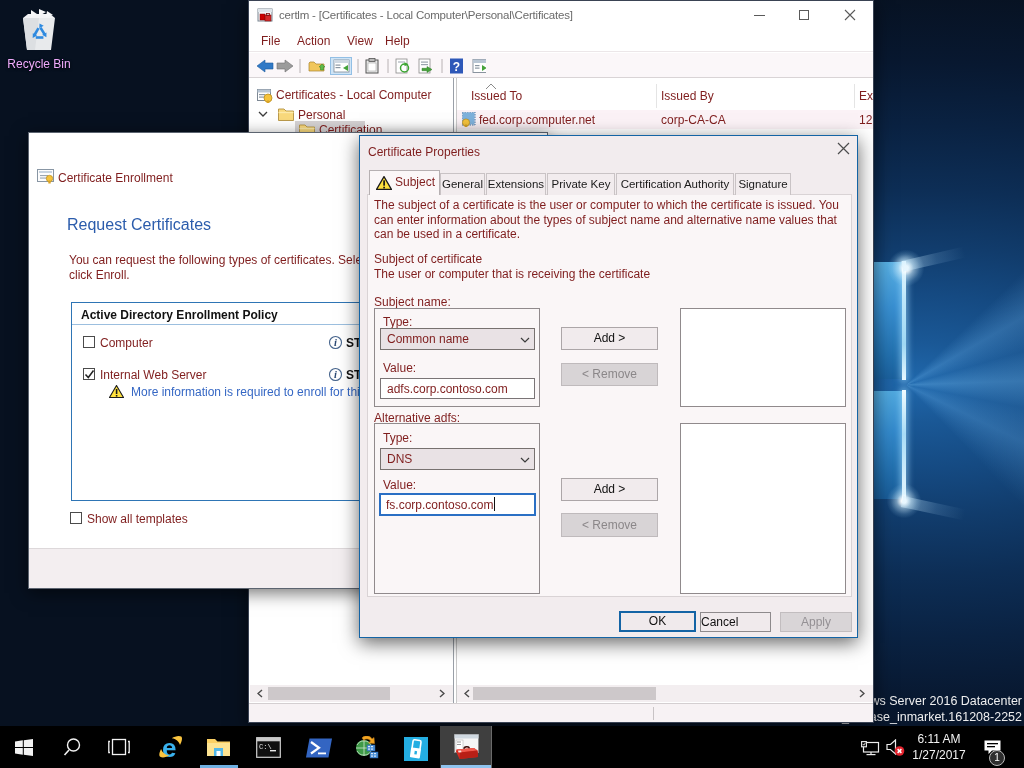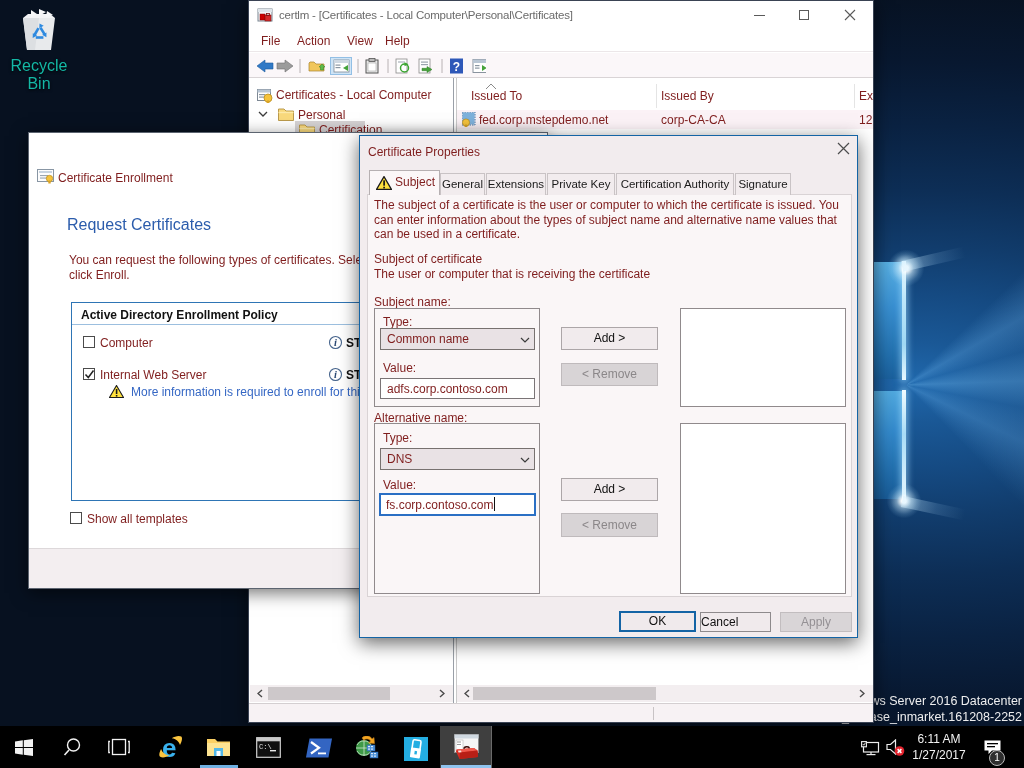--- a/index.html
+++ b/index.html
@@ -44,21 +44,21 @@
       <path d="M15.5 27 L19.5 20.2"></path>
       <path d="M21.5 19.8 L25.8 26.6"></path>
       <path d="M16.8 29.5 L24.4 29.5"></path>
     </g>
     <g fill="#2e8ae0">
       <path d="M20.5 15.5 L24.7 17.8 L20.3 20.3 Z"></path>
       <path d="M27.5 24.5 L27.4 29.3 L23.1 26.8 Z"></path>
       <path d="M13.8 25.2 L18 27.6 L13.7 30 Z"></path>
     </g>
   </svg>
-  <div style="font-size:16px;color:#14b8a6;text-shadow:0 1px 3px rgba(0,0,0,0.9);margin-top:3px;">Recycle Bin</div>
+  <div style="font-size:12px;color:#f0abfc;text-shadow:0 1px 3px rgba(0,0,0,0.9);margin-top:3px;">Recycle Bin</div>
 </div>
 
 <div class="abs" id="mmc" style="left:248px;top:0;width:626px;height:723px;background:#fff;border:1px solid #3a4354;box-shadow:0 4px 18px rgba(0,0,0,0.55);">
 
   <div class="abs" style="left:8px;top:7px;width:16px;height:16px;" id="mmcicon">
     <svg width="16" height="16" viewBox="0 0 16 16">
       <rect x="1" y="1" width="14" height="12" fill="#f4f6f8" stroke="#7a8692" stroke-width="1"></rect>
       <rect x="1" y="1" width="14" height="3" fill="#dfe5ea"></rect>
       <rect x="3" y="6" width="5" height="6" fill="#c00" stroke="#800" stroke-width="0.5"></rect>
       <rect x="8" y="7" width="6" height="6" fill="#d42a2a" stroke="#801010" stroke-width="0.6"></rect>
@@ -165,21 +165,21 @@
     <div class="abs t12" style="left:402px;top:11px;">Ex</div>
     <div class="abs" style="left:199px;top:6px;width:1px;height:24px;background:#e4e4e4;"></div>
     <div class="abs" style="left:397px;top:6px;width:1px;height:24px;background:#e4e4e4;"></div>
     <div class="abs" style="left:0px;top:32px;width:416px;height:19px;background:#fbf2f6;"></div>
     <svg class="abs" style="left:5px;top:34px;" width="15" height="15" viewBox="0 0 15 15">
       <rect x="0.5" y="0.5" width="12" height="12" fill="#7fb2dc"></rect>
       <path d="M0 0 h13 v13 h-13 z" fill="none" stroke="#4477aa" stroke-width="1" stroke-dasharray="1.5,1"></path>
       <circle cx="4" cy="10.5" r="3.6" fill="#f5c33c" stroke="#b78b1e" stroke-width="0.7"></circle>
       <path d="M2.6 13.4 L4 12 L5.4 13.4 L5.4 15 L2.6 15 Z" fill="#d9a326"></path>
     </svg>
-    <div class="abs t12" style="left:22px;top:35px;">fed.corp.mstepdemo.net</div>
+    <div class="abs t12" style="left:22px;top:35px;">fed.corp.computer.net</div>
     <div class="abs t12" style="left:204px;top:35px;">corp-CA-CA</div>
     <div class="abs t12" style="left:402px;top:35px;">12</div>
   </div>
 
   <div class="abs" style="left:1px;top:684px;width:203px;height:17px;background:#f3eef0;">
     <svg class="abs" style="left:7px;top:4px;" width="6" height="9" viewBox="0 0 6 9">
         <path d="M5 1 L1 4.5 L5 8" fill="none" stroke="#4a4a4a" stroke-width="1.4"></path>
       </svg>
     <svg class="abs" style="right:8px;top:4px;" width="6" height="9" viewBox="0 0 6 9">
         <path d="M1 1 L5 4.5 L1 8" fill="none" stroke="#4a4a4a" stroke-width="1.4"></path>
@@ -299,21 +299,21 @@
     <div class="abs t12" style="left:8px;top:52px;">Value:</div>
     <div class="abs" style="left:5px;top:69px;width:155px;height:21px;background:#fff;border:1px solid #7a7476;">
       <div class="abs t12" style="left:6px;top:3px;">adfs.corp.contoso.com</div>
     </div>
   </div>
 
   <div class="abs" style="left:201px;top:191px;width:97px;height:23px;background:#f1ebed;border:1px solid #aca6a8;text-align:center;line-height:21px;font-size:12px;color:#111;">Add &gt;</div>
   <div class="abs" style="left:201px;top:227px;width:97px;height:23px;background:#d8d4d6;border:1px solid #bfbabc;text-align:center;line-height:21px;font-size:12px;color:#8b8789;">&lt; Remove</div>
   <div class="abs" style="left:320px;top:172px;width:166px;height:99px;background:#fff;border:1px solid #908a8c;"></div>
 
-  <div class="abs t12" style="left:14px;top:275px;">Alternative name:</div>
+  <div class="abs t12" style="left:14px;top:275px;">Alternative adfs:</div>
 
   <div class="abs" style="left:14px;top:287px;width:166px;height:171px;border:1px solid #908a8c;">
     <div class="abs t12" style="left:8px;top:7px;">Type:</div>
     <div class="abs" style="left:5px;top:24px;width:155px;height:22px;background:#e9e2e5;border:1px solid #77716f;">
       <div class="abs t12" style="left:6px;top:3px;">DNS</div>
       <svg class="abs" style="left:139px;top:8px;" width="10" height="6" viewBox="0 0 10 6">
           <path d="M1 1 L5 5 L9 1" fill="none" stroke="#3c3c3c" stroke-width="1.2"></path>
         </svg>
     </div>
     <div class="abs t12" style="left:8px;top:54px;">Value:</div>

